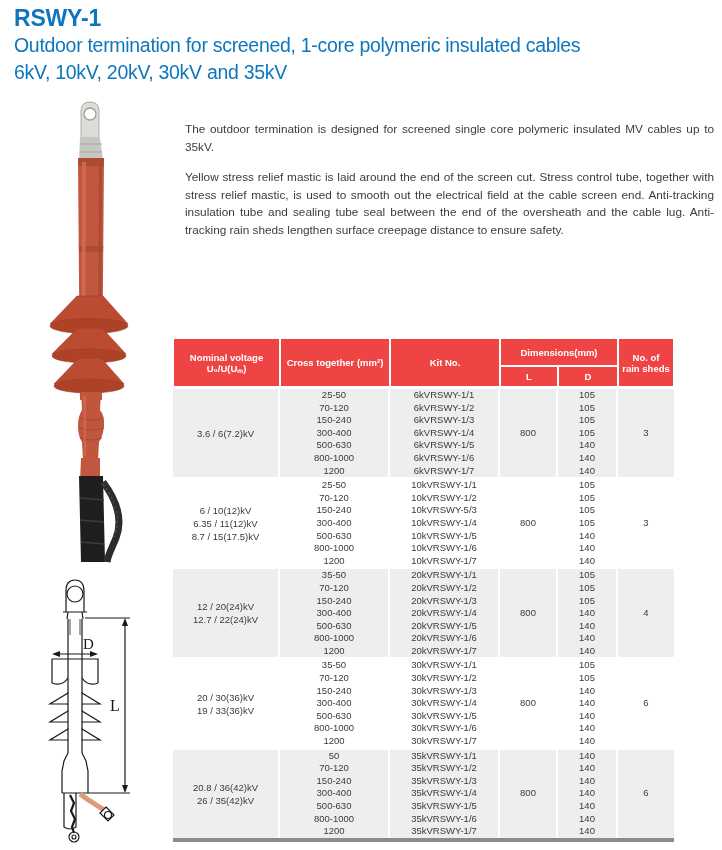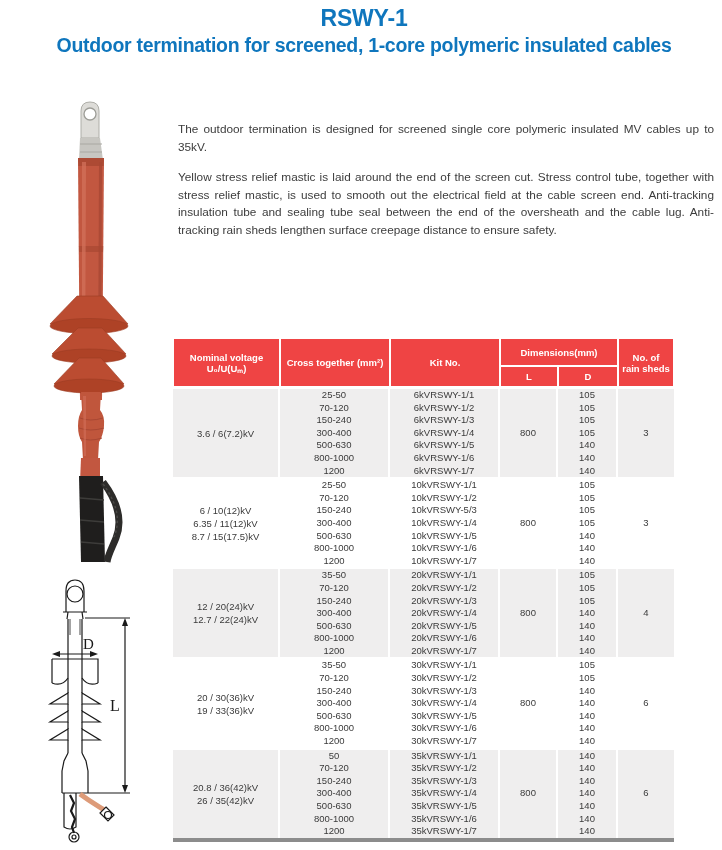--- a/index.html
+++ b/index.html
@@ -1,27 +1,27 @@
 <!DOCTYPE html>
 <html><head>
 <meta charset="utf-8">
 <style>
   html,body{margin:0;padding:0;background:#fff;}
   .doc{position:relative;width:722px;height:850px;background:#fff;overflow:hidden;
        font-family:"Liberation Sans",sans-serif;}
 
   
-  .titles{position:absolute;left:14px;top:4px;width:700px;color:#0f76bd;text-align:center;}
+  .titles{position:absolute;left:14px;top:4px;width:700px;color:#0f76bd;}
   .product-code{font-size:23px;font-weight:bold;line-height:28px;letter-spacing:-0.2px;}
-  .subtitle{font-size:19.5px;font-weight:bold;line-height:27px;letter-spacing:-0.3px;}
+  .subtitle{font-size:19.5px;font-weight:normal;line-height:27px;letter-spacing:-0.3px;}
 
   
   .desc{position:absolute;left:173px;top:121px;width:541px;color:#3c3c3c;
         font-size:11.8px;line-height:17.6px;text-align:justify;}
-  .desc p{margin:0 0 13px 5px;}
+  .desc p{margin:0 0 13px 12px;}
 
   
   .photo-wrap{position:absolute;left:20px;top:100px;width:145px;height:465px;}
   .draw-wrap{position:absolute;left:30px;top:575px;width:140px;height:275px;}
 
   
   .spec-table{position:absolute;left:173px;top:338px;width:501px;
               border-collapse:separate;border-spacing:0;table-layout:fixed;
               font-size:9.5px;color:#3a3a3a;border-bottom:4px solid #8c8c8c;}
   .spec-table th{background:#ef4444;color:#fff;font-weight:bold;font-size:9.5px;
@@ -39,20 +39,21 @@
   svg text{font-family:"Liberation Serif",serif;}
 </style>
 </head>
 <body>
 
 <div class="doc">
 
   <div class="titles">
     <div class="product-code">RSWY-1</div>
     <div class="subtitle">Outdoor termination for screened, 1-core polymeric insulated cables</div>
+    <div class="subtitle">6kV, 10kV, 20kV, 30kV and 35kV</div>
   </div>
 
   <div class="photo-wrap">
     <svg viewBox="0 0 145 465" width="145" height="465">
 
       <g>
         <path d="M61,38 L61,11 Q61,2 70,2 Q79,2 79,11 L79,38 Z" fill="#dddcd8" stroke="#aeaea8" stroke-width="1"></path>
         <circle cx="70" cy="14" r="6" fill="#ffffff" stroke="#9d9d97" stroke-width="1.3"></circle>
         <path d="M60,38 L80,38 L83,60 L59,60 Z" fill="#c7c6c1"></path>
         <path d="M60,44 L82,44 M60,52 L82,52" stroke="#a9a8a2" stroke-width="1" fill="none"></path>

